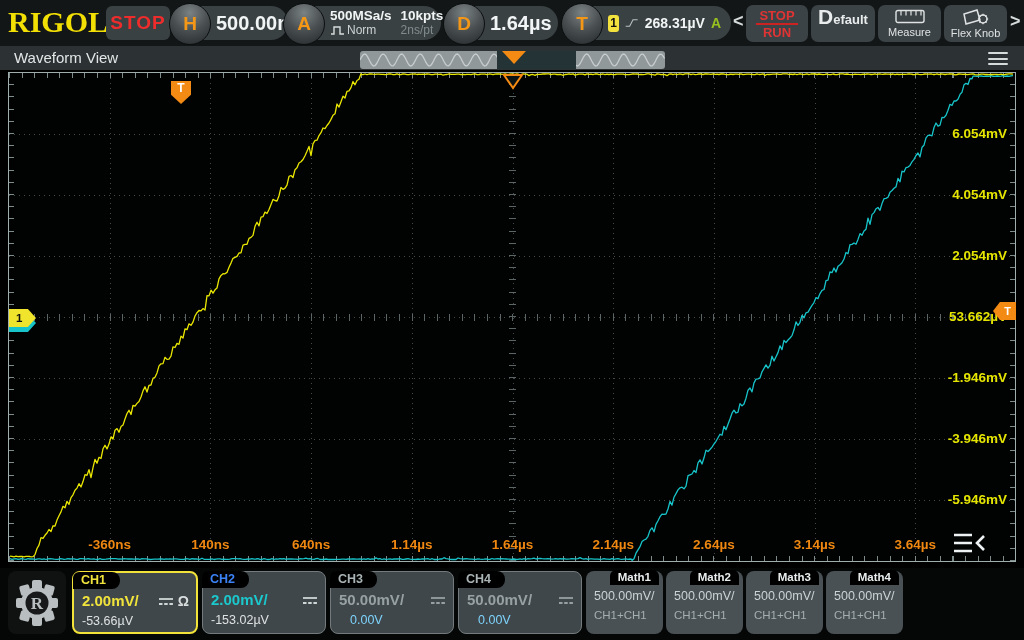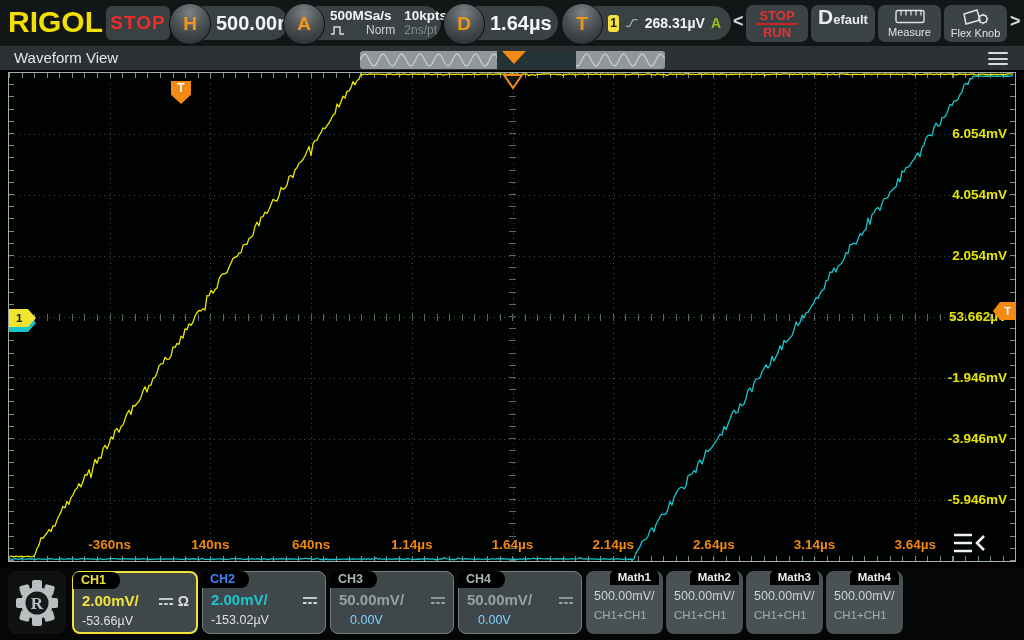--- a/index.html
+++ b/index.html
@@ -2,35 +2,35 @@
 <html><head>
 <meta charset="utf-8">
 <style>
   html,body{margin:0;padding:0;background:#000;}
   body{width:1024px;height:640px;position:relative;overflow:hidden;
        font-family:"Liberation Sans","DejaVu Sans",sans-serif;
        -webkit-font-smoothing:antialiased;color:#e6eaea;}
 
   
   #topbar{position:absolute;left:0;top:0;width:1024px;height:46px;background:#131617;}
-  .logo{position:absolute;left:8px;top:5px;font-family:Liberation Sans, sans-serif;
+  .logo{position:absolute;left:8px;top:5px;font-family:Liberation Serif, serif;
         font-weight:bold;font-size:30px;color:#f2df04;letter-spacing:0px;text-align:center;}
   .stopbadge{position:absolute;left:106px;top:6px;width:64px;height:34px;background:#3a4143;
         border-radius:6px;display:flex;align-items:center;justify-content:center;
         color:#ee2c2c;font-size:19px;font-weight:bold;letter-spacing:1px;}
   .grp{position:absolute;top:6px;height:34px;background:#3a4143;border-radius:17px;
        display:flex;align-items:center;box-sizing:border-box;padding:0 10px 0 46px;}
   .circ{position:absolute;left:-1px;top:-3px;width:40px;height:40px;border-radius:50%;
         background:radial-gradient(circle at 50% 22%,#7b8284 0%,#4a5052 48%,#23272a 100%);
         border:1px solid #0c0f10;display:flex;align-items:center;justify-content:center;
         color:#f49716;font-weight:bold;font-size:19px;}
   .gval{color:#f2f5f5;font-weight:bold;font-size:20px;white-space:nowrap;}
   .acol{display:flex;flex-direction:column;line-height:15px;}
   .acol .r1{font-weight:bold;font-size:13.5px;color:#f2f5f5;white-space:nowrap;}
-  .acol .r2{font-size:12px;color:#cdd3d3;display:flex;align-items:center;gap:21px;white-space:nowrap;}
+  .acol .r2{font-size:12px;color:#cdd3d3;display:flex;align-items:center;gap:2px;white-space:nowrap;}
   .acol .r2g{font-size:12px;color:#828c8e;}
   .tsrc{width:17px;height:17px;background:#f3e23d;border-radius:3px;color:#111;
         font-weight:bold;font-size:12px;display:flex;align-items:center;justify-content:center;}
   .tA{color:#96c11e;font-weight:bold;font-size:14px;}
   .chev{position:absolute;top:11px;color:#d6dbdb;font-size:18px;font-weight:bold;}
   #rbtns{position:absolute;left:746px;top:5px;height:37px;display:flex;gap:3px;}
   .rbtn{background:#3c4346;border-radius:7px;height:37px;display:flex;flex-direction:column;
         align-items:center;justify-content:center;color:#e8ecec;}
   .sr{width:62px;} .sr .t{color:#e03434;font-weight:bold;font-size:13px;line-height:13px;}
   .sr .dv{width:42px;height:2px;background:#c22;margin:1px 0;}

